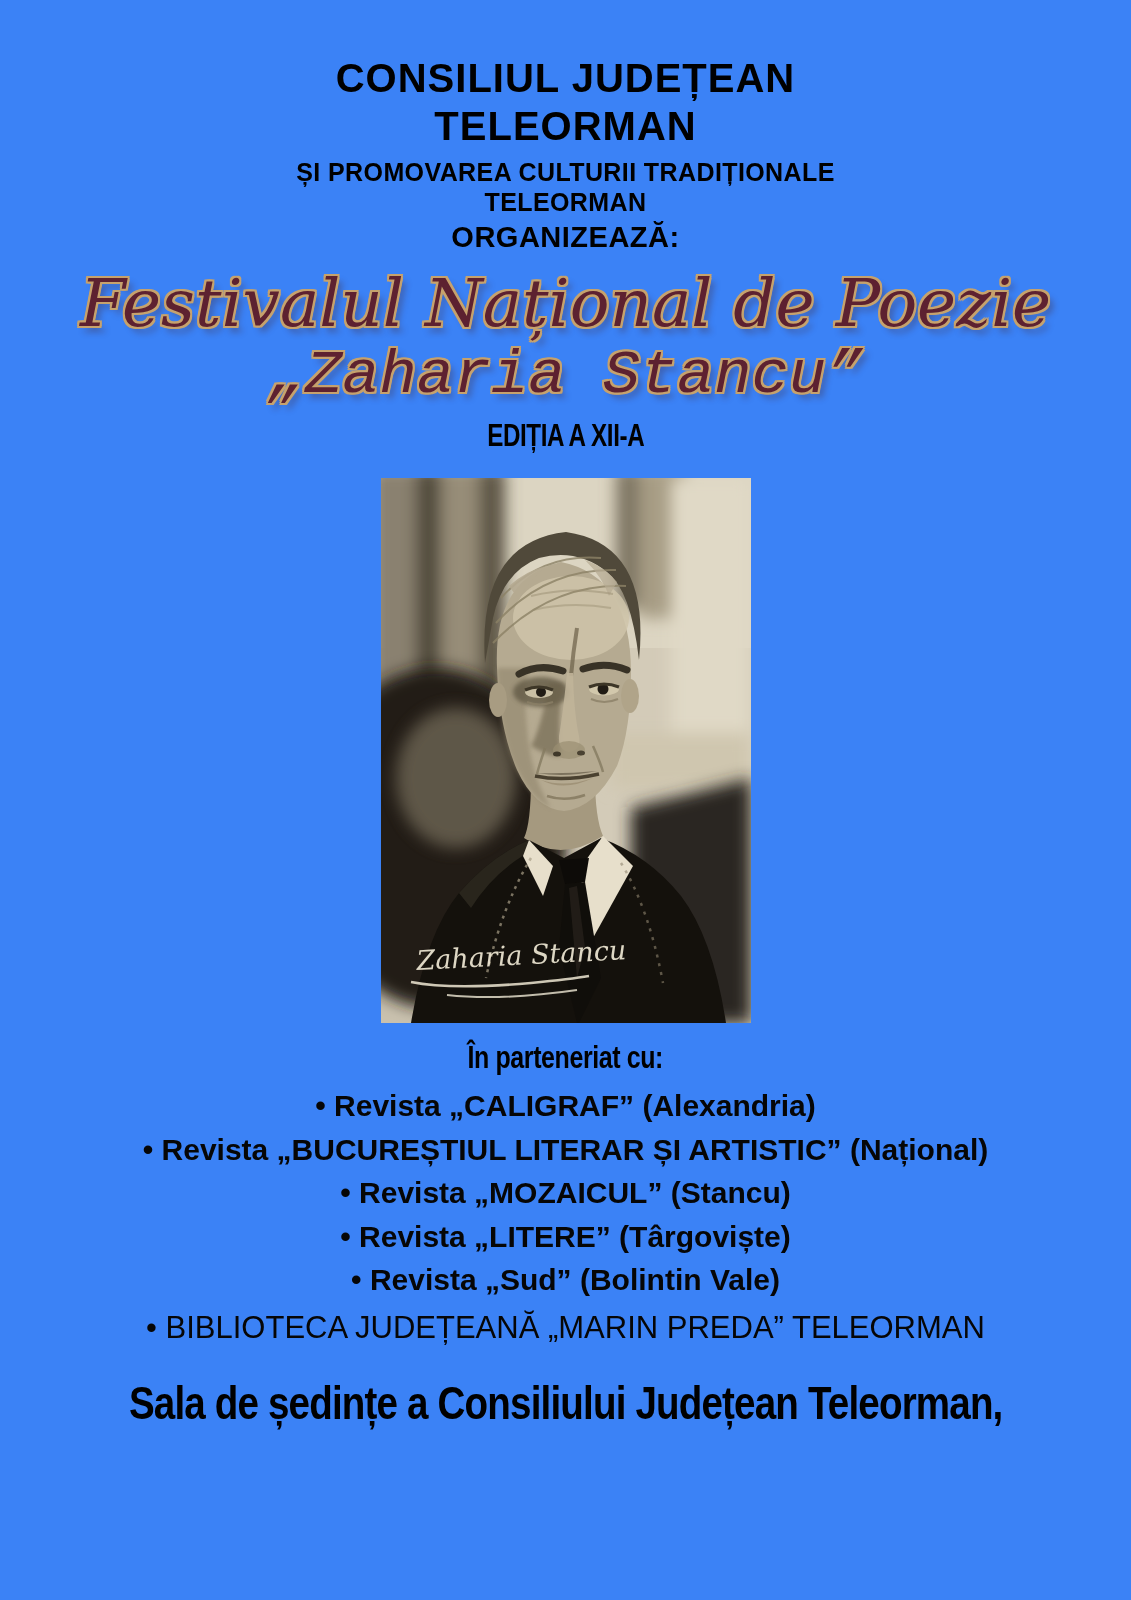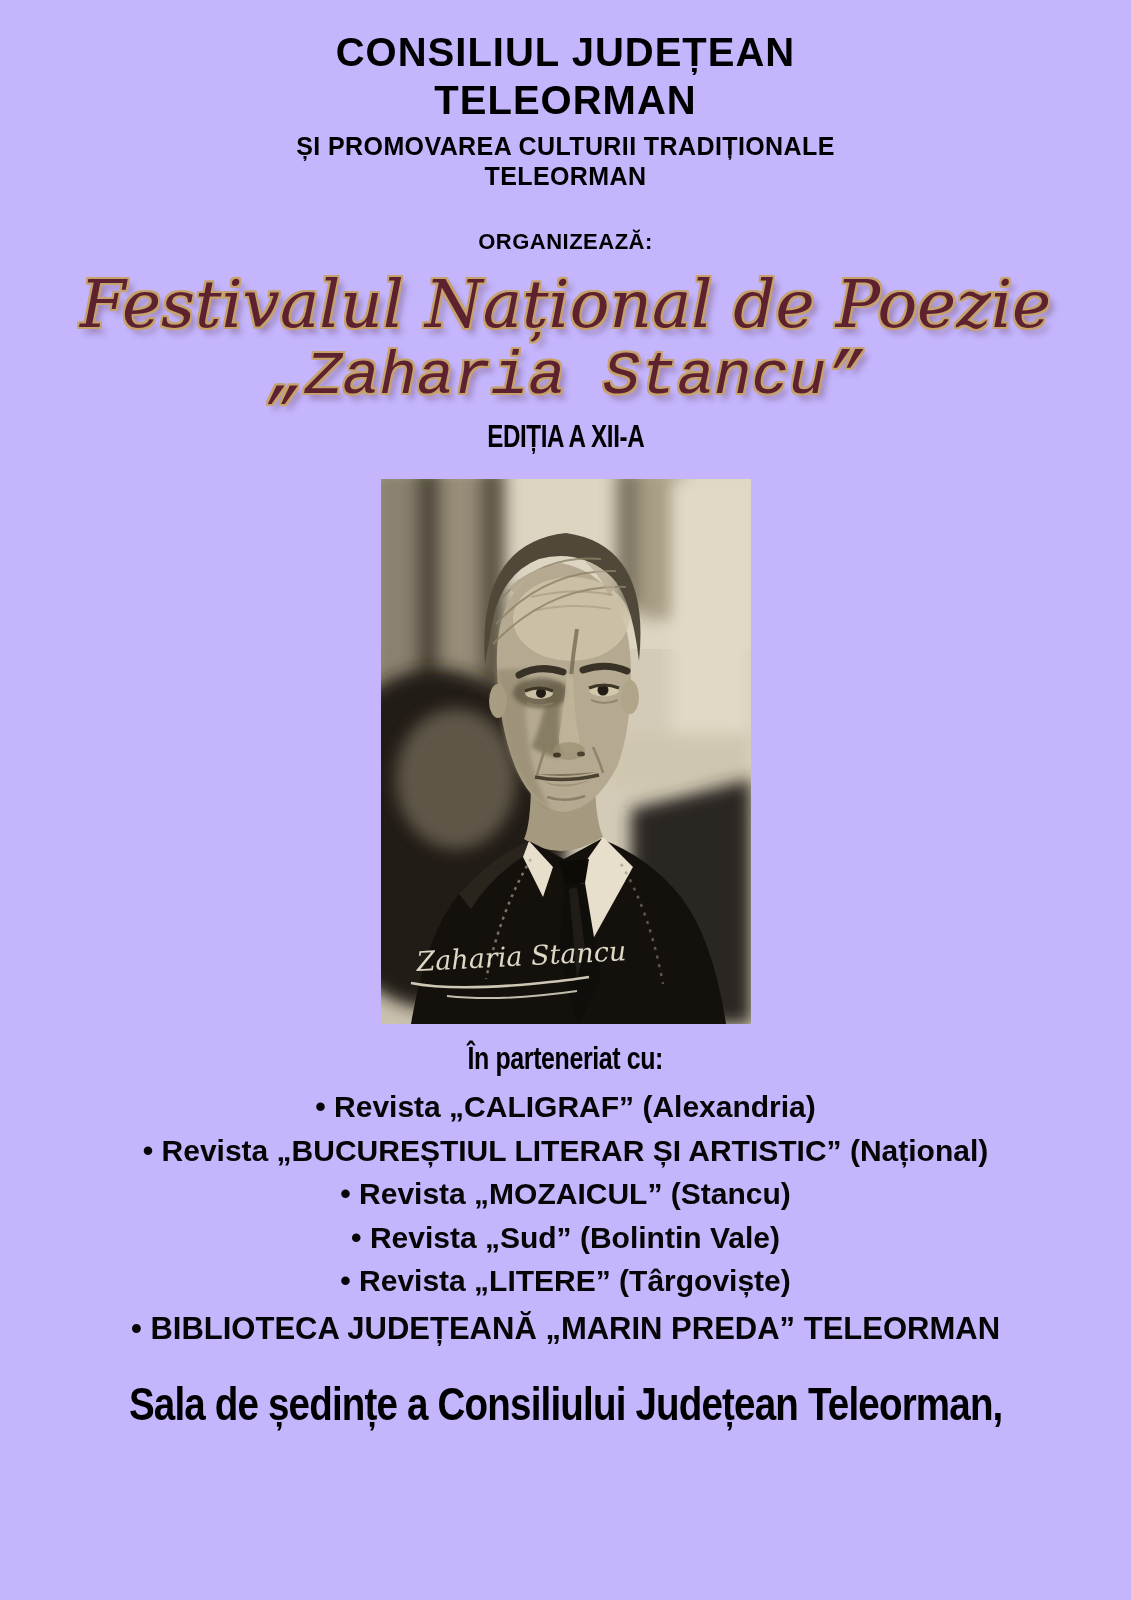--- a/index.html
+++ b/index.html
@@ -4,26 +4,26 @@
 <style>
   html,body { margin:0; padding:0; }
   body {
     width:1131px; height:1600px; overflow:hidden;
     background:#ffffff;
     font-family:"Liberation Sans", sans-serif;
     color:#000;
   }
   .poster {
     width:1131px; height:1600px; box-sizing:border-box;
-    background:#c4b5fd; text-align:center; padding-top:28px;
+    background:#3b82f6; text-align:center; padding-top:54px;
   }
   .org-main { font-size:40px; font-weight:bold; line-height:1.2; letter-spacing:1px; }
   .org-sub-group { margin-top:8px; }
   .org-sub { font-size:25px; font-weight:bold; line-height:1.18; letter-spacing:0.4px; }
-  .organizes { margin-top:38px; font-size:22px; font-weight:bold; letter-spacing:0.5px; }
+  .organizes { margin-top:4px; font-size:29px; font-weight:bold; letter-spacing:0.5px; }
 
   .script-line {
     font-family:"DejaVu Serif", serif; font-style:italic;
     color:#5d2130; font-weight:normal;
     text-shadow:
       -2px -2px 0 #c6a26d, 2px -2px 0 #c6a26d,
       -2px  2px 0 #c6a26d, 2px  2px 0 #c6a26d,
       -2px  0   0 #c6a26d, 2px  0   0 #c6a26d,
        0   -2px 0 #c6a26d, 0    2px 0 #c6a26d,
        5px 6px 6px rgba(70,25,30,0.35);
@@ -34,21 +34,21 @@
   .cond { display:inline-block; transform:scaleX(0.78); transform-origin:center;
           font-weight:bold; white-space:nowrap; letter-spacing:-0.5px; }
   .edition { margin-top:8px; font-size:31px; }
 
   .photo-wrap { margin:24px auto 0; width:370px; height:545px; }
   .photo-wrap svg { display:block; }
 
   .section-heading { font-size:32px; margin-top:16px; }
   .list { margin-top:8px; }
   .list-item { font-size:30px; font-weight:bold; line-height:1.45; color:#060606; }
-  .collab-item { margin-top:8px; font-size:31px; font-weight:bold; color:#060606; }
+  .collab-item { margin-top:8px; font-size:31px; font-weight:normal; color:#060606; }
 
   .venue { margin-top:30px; }
   .venue-line { font-size:47px; line-height:1.14; }
   .cond-big { display:inline-block; transform:scaleX(0.82); transform-origin:center;
               font-weight:bold; white-space:nowrap; letter-spacing:-1px; }
 </style>
 </head>
 <body>
 
 <div class="poster">
@@ -172,22 +172,22 @@
   </div>
 
   <div>
     <div class="section-heading">
       <span class="cond">În parteneriat cu:</span>
     </div>
     <div class="list">
       <div class="list-item">• Revista „CALIGRAF” (Alexandria)</div>
       <div class="list-item">• Revista „BUCUREȘTIUL LITERAR ȘI ARTISTIC” (Național)</div>
       <div class="list-item">• Revista „MOZAICUL” (Stancu)</div>
+      <div class="list-item">• Revista „LITERE” (Târgoviște)</div>
       <div class="list-item">• Revista „Sud” (Bolintin Vale)</div>
-      <div class="list-item">• Revista „LITERE” (Târgoviște)</div>
     </div>
   </div>
 
   <div>
     <div class="collab-item">• BIBLIOTECA JUDEȚEANĂ „MARIN PREDA” TELEORMAN</div>
   </div>
 
   <div class="venue">
     <div class="venue-line">
       <span class="cond-big">Sala de ședințe a Consiliului Județean Teleorman,</span>

